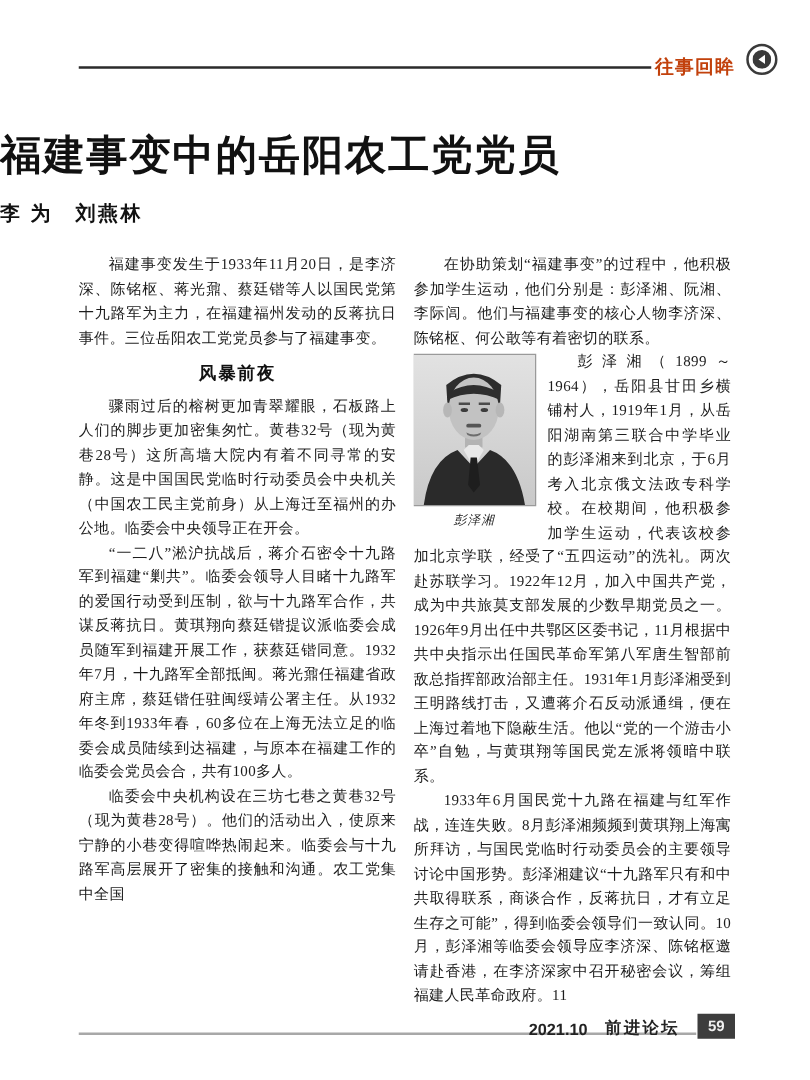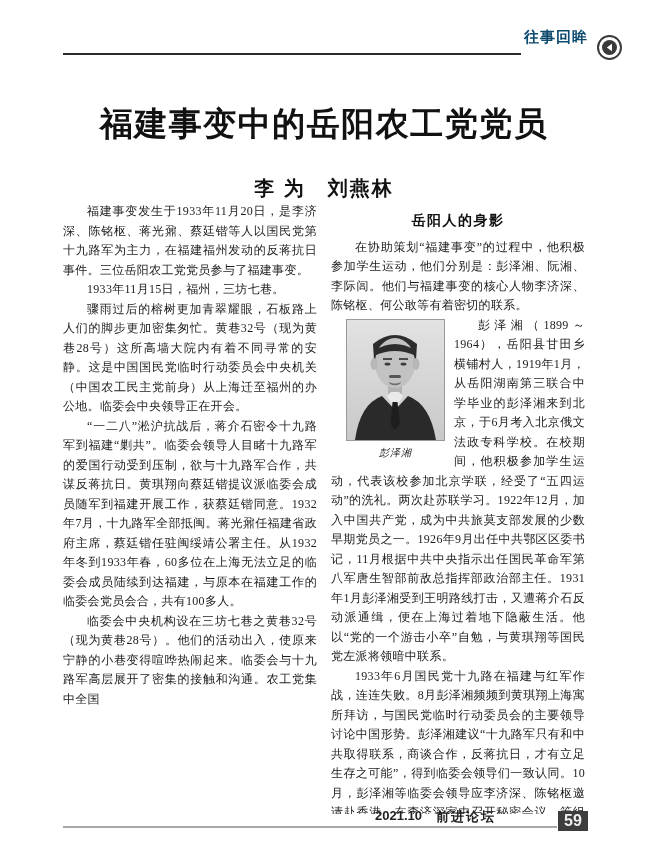--- a/index.html
+++ b/index.html
@@ -4,38 +4,38 @@
 <style>
   html,body{margin:0;padding:0;background:#ffffff;}
   .page{
     position:relative;width:648px;height:864px;background:#ffffff;
     overflow:hidden;color:#1c1c1c;
     font-family:"Liberation Serif","DejaVu Serif",serif;
   }
   
   .header-rule{position:absolute;left:63px;top:53px;width:458px;height:2px;background:#2b2b2b;}
   .header-label{
-    position:absolute;left:524px;top:28px;
+    position:absolute;left:524px;top:44px;
     font-family:Liberation Mono, monospace;
-    font-weight:700;font-size:15px;letter-spacing:1px;color:#0c4a6e;
+    font-weight:700;font-size:15px;letter-spacing:1px;color:#c2410c;
   }
   .header-icon{
     position:absolute;left:597px;top:35px;width:21px;height:21px;
     border:2px solid #3a3a3a;border-radius:50%;
     display:flex;align-items:center;justify-content:center;background:#fff;
   }
   
-  .title-wrap{position:absolute;top:102px;left:0;width:100%;text-align:center;}
+  .title-wrap{position:absolute;top:102px;left:0;width:100%;}
   .article-title{
     margin:0;font-family:"Liberation Sans","DejaVu Sans",sans-serif;
     font-size:33px;font-weight:700;letter-spacing:1.5px;color:#111;
   }
   .authors{
-    margin-top:28px;font-family:"Liberation Sans","DejaVu Sans",sans-serif;
-    font-size:20px;font-weight:700;letter-spacing:2px;color:#111;
+    margin-top:14px;font-family:"Liberation Sans","DejaVu Sans",sans-serif;
+    font-size:16px;font-weight:700;letter-spacing:2px;color:#111;
   }
   
   .columns{position:absolute;left:63px;top:202px;width:522px;height:612px;display:flex;gap:14px;}
   .col{width:254px;overflow:hidden;font-size:12px;line-height:19.5px;text-align:justify;letter-spacing:0.3px;}
   .col p{margin:0;}
   .indent{text-indent:2em;}
   .section-heading{
     font-family:"Liberation Sans","DejaVu Sans",sans-serif;
     font-size:14px;font-weight:700;text-align:center;
     margin:9px 0 7px;letter-spacing:1.5px;color:#111;
@@ -45,28 +45,28 @@
   .portrait{float:left;width:97px;margin:4px 10px 2px 0;}
   .portrait .photo{width:97px;height:120px;outline:1px solid #9a9a9a;}
   .portrait figcaption{
     text-align:center;font-size:10px;color:#222;padding-top:3px;
     font-style:italic;letter-spacing:1px;
   }
   
   .footer-rule{position:absolute;left:63px;top:826px;width:494px;height:2px;background:#a8a8a8;}
   .footer{
     position:absolute;left:63px;top:808px;width:525px;
-    display:flex;justify-content:flex-end;align-items:flex-start;gap:14px;
+    display:flex;justify-content:flex-end;align-items:flex-end;gap:14px;
     font-family:"Liberation Sans","DejaVu Sans",sans-serif;font-weight:700;color:#222;
   }
   .footer-issue{font-size:13px;}
   .footer-journal{font-size:13px;letter-spacing:2px;}
   .page-badge{
-    width:30px;height:20px;background:#3d3d3d;color:#f0f0f0;font-size:16px;
-    display:flex;align-items:center;justify-content:center;margin-top:3px;margin-left:48px;
+    width:30px;height:20px;background:#3d3d3d;color:#f0f0f0;font-size:12px;
+    display:flex;align-items:center;justify-content:center;margin-top:3px;
   }
 </style>
 </head>
 <body>
 
 <div class="page">
 
   <div>
     <div class="header-rule"></div>
     <div class="header-label">往事回眸</div>
@@ -80,34 +80,33 @@
 
   <div class="title-wrap">
     <h1 class="article-title">福建事变中的岳阳农工党党员</h1>
     <div class="authors">李 为　刘燕林</div>
   </div>
 
   <div class="columns">
 
     <div class="col">
       <p class="indent">福建事变发生于1933年11月20日，是李济深、陈铭枢、蒋光鼐、蔡廷锴等人以国民党第十九路军为主力，在福建福州发动的反蒋抗日事件。三位岳阳农工党党员参与了福建事变。</p>
+      <h3 class="section-heading">风暴前夜</h3>
       <div>
-          <p class="indent">1933年11月15日，福州，三坊七巷。</p>
           <p class="indent">骤雨过后的榕树更加青翠耀眼，石板路上人们的脚步更加密集匆忙。黄巷32号（现为黄巷28号）这所高墙大院内有着不同寻常的安静。这是中国国民党临时行动委员会中央机关（中国农工民主党前身）从上海迁至福州的办公地。临委会中央领导正在开会。</p>
           <p class="indent">“一二八”淞沪抗战后，蒋介石密令十九路军到福建“剿共”。临委会领导人目睹十九路军的爱国行动受到压制，欲与十九路军合作，共谋反蒋抗日。黄琪翔向蔡廷锴提议派临委会成员随军到福建开展工作，获蔡廷锴同意。1932年7月，十九路军全部抵闽。蒋光鼐任福建省政府主席，蔡廷锴任驻闽绥靖公署主任。从1932年冬到1933年春，60多位在上海无法立足的临委会成员陆续到达福建，与原本在福建工作的临委会党员会合，共有100多人。</p>
           <p class="indent">临委会中央机构设在三坊七巷之黄巷32号（现为黄巷28号）。他们的活动出入，使原来宁静的小巷变得喧哗热闹起来。临委会与十九路军高层展开了密集的接触和沟通。农工党集中全国</p>
         </div>
     </div>
 
     <div class="col">
-      <h3 class="section-heading">岳阳人的身影</h3>
       <p class="indent">在协助策划“福建事变”的过程中，他积极参加学生运动，他们分别是：彭泽湘、阮湘、李际闾。他们与福建事变的核心人物李济深、陈铭枢、何公敢等有着密切的联系。</p>
 
       <div class="bio-block">
-        <figure class="portrait" style="margin-left:16px">
+        <figure class="portrait" style="margin-left:0">
           <div class="photo">
             <svg width="97" height="120" viewBox="0 0 97 120" aria-hidden="true">
               <defs>
                 <linearGradient id="bgG" x1="0" y1="0" x2="0" y2="1">
                   <stop offset="0" stop-color="#e2e2e2"></stop>
                   <stop offset="1" stop-color="#c9c9c9"></stop>
                 </linearGradient>
               </defs>
               <rect width="97" height="120" fill="url(#bgG)"></rect>
               <rect x="41" y="58" width="14" height="16" fill="#b3b3b3"></rect>

